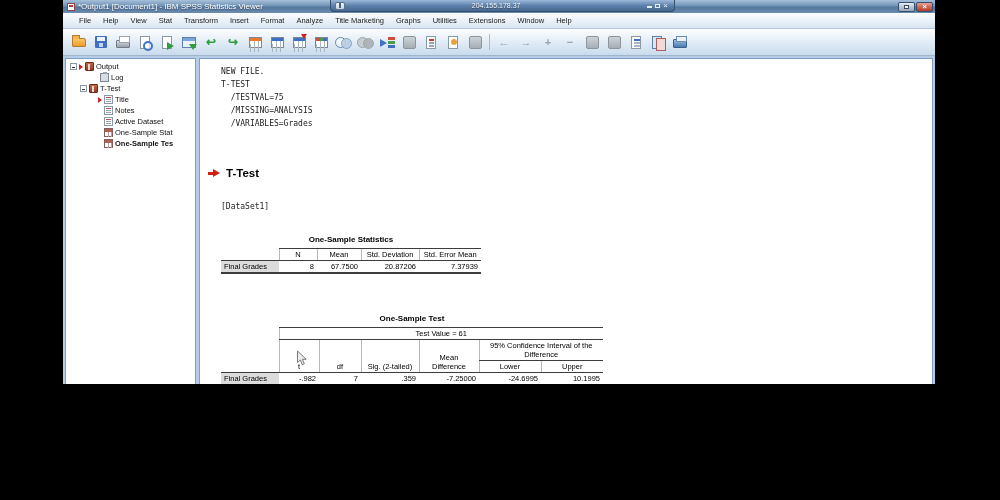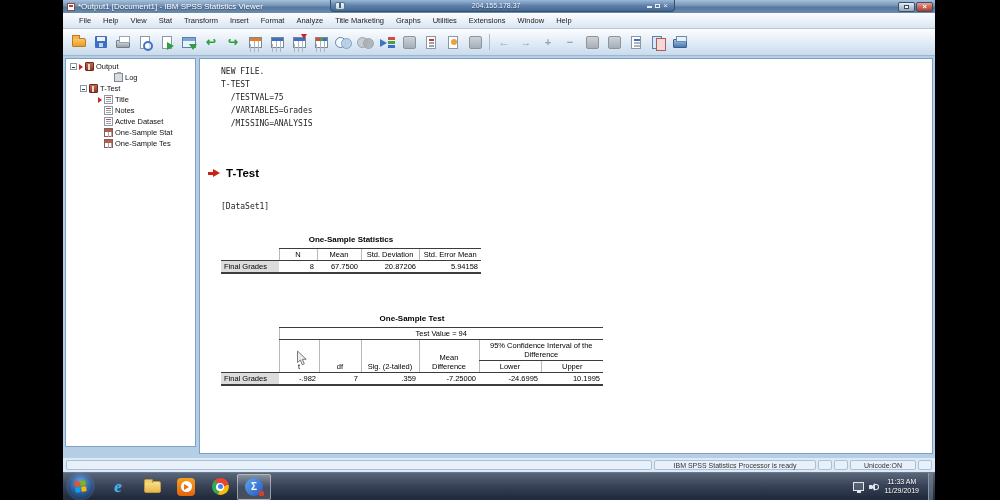--- a/index.html
+++ b/index.html
@@ -1,18 +1,18 @@
 <!DOCTYPE html>
 <html><head>
 <meta charset="utf-8">
 <style>
   * { margin:0; padding:0; box-sizing:border-box; }
   html,body { width:1000px; height:500px; overflow:hidden; background:#000; font-family:"Liberation Sans", sans-serif; }
   .stage { position:relative; width:1000px; height:500px; background:#000; }
-  .screen { position:absolute; left:63px; top:0; width:872px; height:500px; background:#b6cde6; overflow:hidden; }
+  .screen { position:absolute; left:63px; top:0; width:872px; height:384px; background:#b6cde6; overflow:hidden; }
 
   
   .titlebar { position:absolute; left:0; top:0; width:100%; height:13px;
     background:linear-gradient(#a7c0da,#7193b5 45%,#56779e 55%,#6b8cae);
     display:flex; align-items:center; padding:0 2px; color:#fff; font-size:8px; }
   .appicon { width:8px; height:8px; margin:0 3px 0 2px; background:#fff; border:1px solid #8a4a4a; position:relative; flex:none; }
   .appicon::before { content:""; position:absolute; left:1px; top:1px; width:4px; height:2px; background:#c23b30; }
   .title-text { white-space:nowrap; text-shadow:0 1px 1px rgba(0,0,0,.35); }
   .win-controls { margin-left:auto; display:flex; gap:1px; }
   .wc { width:17px; height:10px; border:1px solid #37506d; border-radius:2px;
@@ -319,21 +319,21 @@
 
     <div class="workspace">
 
       <div class="tree-panel">
         <div class="trow" style="padding-left:4px;">
           <span class="expander"></span>
           <span class="tred"></span>
           <span class="nico book"></span>
           <span>Output</span>
         </div>
-        <div class="trow" style="padding-left:48px;">
+        <div class="trow" style="padding-left:34px;">
           <span class="nico clip"></span>
           <span>Log</span>
         </div>
         <div class="trow" style="padding-left:14px;">
           <span class="expander"></span>
           <span class="nico book"></span>
           <span>T-Test</span>
         </div>
         <div class="trow" style="padding-left:32px;">
           <span class="tred"></span>
@@ -345,34 +345,34 @@
           <span>Notes</span>
         </div>
         <div class="trow" style="padding-left:38px;">
           <span class="nico doc"></span>
           <span>Active Dataset</span>
         </div>
         <div class="trow" style="padding-left:38px;">
           <span class="nico tbl"></span>
           <span>One-Sample Stat</span>
         </div>
-        <div class="trow" style="padding-left:38px;">
+        <div class="trow" style="padding-left:38px;font-weight:bold;">
           <span class="nico tbl"></span>
           <span>One-Sample Tes</span>
         </div>
       </div>
 
       <div class="content-pane">
 
         <div class="logblock">
           <div class="logline">NEW FILE.</div>
           <div class="logline">T-TEST</div>
           <div class="logline">  /TESTVAL=75</div>
+          <div class="logline">  /MISSING=ANALYSIS</div>
           <div class="logline">  /VARIABLES=Grades</div>
-          <div class="logline">  /MISSING=ANALYSIS</div>
         </div>
 
         <div class="heading-row">
           <span class="harrow"></span>
           <span class="heading-text">T-Test</span>
         </div>
 
         <div class="dataset-ref">[DataSet1]</div>
 
         <div class="tbl-title stats-title">One-Sample Statistics</div>
@@ -390,40 +390,40 @@
             <td class="h">N</td>
             <td class="h">Mean</td>
             <td class="h">Std. Deviation</td>
             <td class="h">Std. Error Mean</td>
           </tr>
           <tr>
             <td class="rowlabel">Final Grades</td>
             <td class="val">8</td>
             <td class="val">67.7500</td>
             <td class="val">20.87206</td>
-            <td class="val">5.94158</td>
+            <td class="val">7.37939</td>
           </tr>
         </tbody>
           </table>
 
         <div class="tbl-title test-title">One-Sample Test</div>
         <table class="spss test">
           <colgroup>
               <col style="width:58px">
               <col style="width:40px">
               <col style="width:42px">
               <col style="width:58px">
               <col style="width:60px">
               <col style="width:62px">
               <col style="width:62px">
             </colgroup>
           <tbody>
               <tr>
             <td class="corner"></td>
-            <td class="tv" colspan="6">Test Value = 94</td>
+            <td class="tv" colspan="6">Test Value = 61</td>
           </tr>
           <tr>
             <td class="corner" rowspan="2"></td>
             <td class="h2" rowspan="2" style="border-left:1px solid #b9b9b9;">t</td>
             <td class="h2" rowspan="2">df</td>
             <td class="h2" rowspan="2">Sig. (2-tailed)</td>
             <td class="h2" rowspan="2">Mean Difference</td>
             <td class="ci" colspan="2">95% Confidence Interval of the Difference</td>
           </tr>
           <tr>

